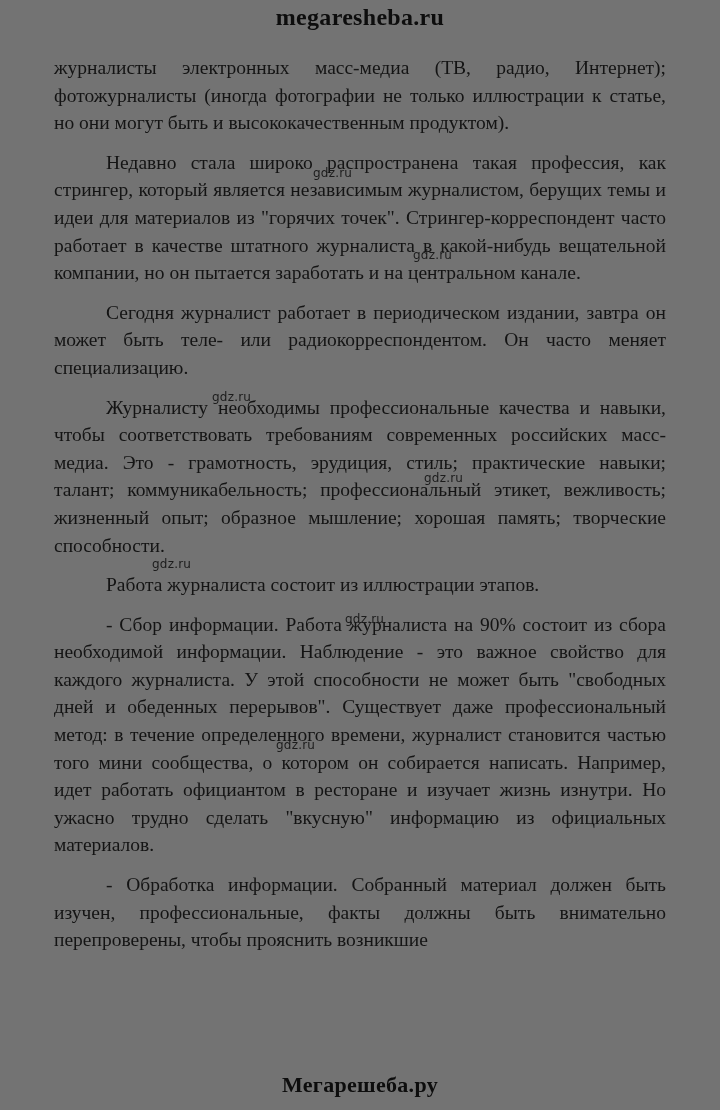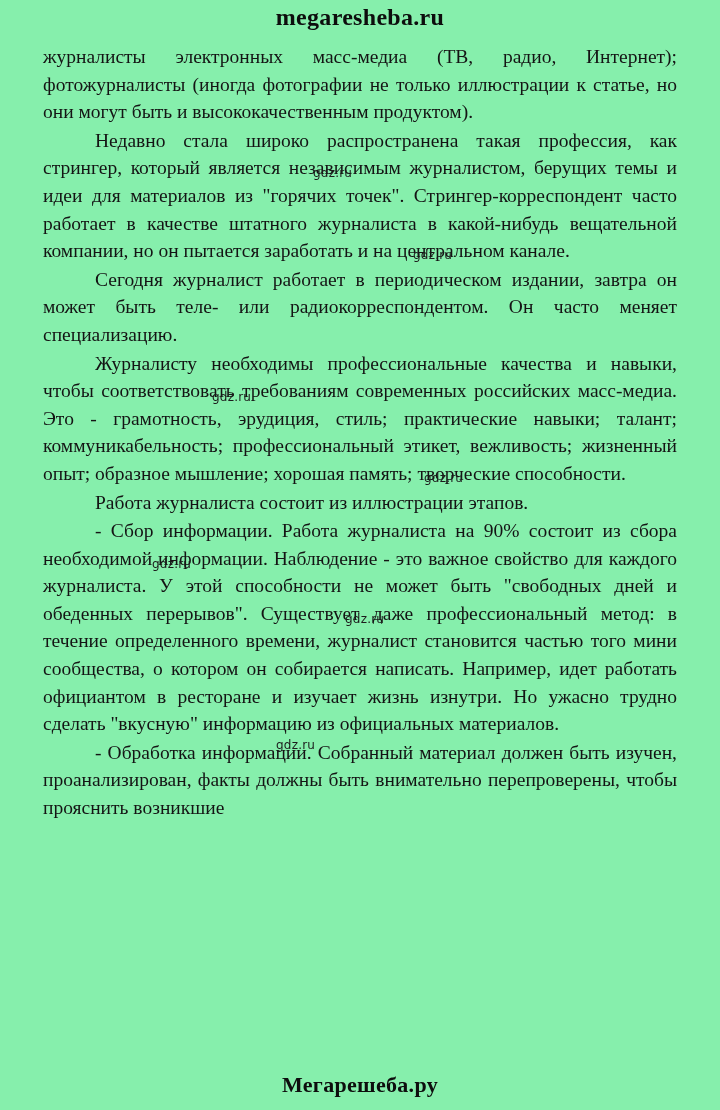--- a/index.html
+++ b/index.html
@@ -10,21 +10,21 @@
     background: #ffffff;
     color: #111111;
     font-family: "Liberation Serif", "DejaVu Serif", serif;
     position: relative;
     overflow: hidden;
   }
   .page {
     position: relative;
     width: 720px;
     height: 1110px;
-    background: #86efac;
+    background: #737373;
   }
   .site-header {
     position: absolute;
     top: 4px;
     left: 0;
     width: 100%;
     text-align: center;
     font-weight: bold;
     font-size: 24px;
     letter-spacing: 0.3px;
@@ -34,21 +34,21 @@
     position: absolute;
     top: 42px;
     left: 42px;
     width: 636px;
     font-size: 19.5px;
     line-height: 27.6px;
     text-align: justify;
     color: #141414;
   }
   .content p {
-    margin: 1px;
+    margin: 12px;
     padding: 0;
   }
   .content p.indent {
     text-indent: 52px;
   }
   .watermark {
     position: absolute;
     font-family: "DejaVu Sans", sans-serif;
     font-weight: normal;
     font-size: 12px;
@@ -76,21 +76,21 @@
 
   <div class="site-header">megaresheba.ru</div>
 
   <div class="content">
     <p>журналисты электронных масс-медиа (ТВ, радио, Интернет); фотожурналисты (иногда фотографии не только иллюстрации к статье, но они могут быть и высококачественным продуктом).</p>
     <p class="indent">Недавно стала широко распространена такая профессия, как стрингер, который является независимым журналистом, берущих темы и идеи для материалов из "горячих точек". Стрингер-корреспондент часто работает в качестве штатного журналиста в какой-нибудь вещательной компании, но он пытается заработать и на центральном канале.</p>
     <p class="indent">Сегодня журналист работает в периодическом издании, завтра он может быть теле- или радиокорреспондентом. Он часто меняет специализацию.</p>
     <p class="indent">Журналисту необходимы профессиональные качества и навыки, чтобы соответствовать требованиям современных российских масс-медиа. Это - грамотность, эрудиция, стиль; практические навыки; талант; коммуникабельность; профессиональный этикет, вежливость; жизненный опыт; образное мышление; хорошая память; творческие способности.</p>
     <p class="indent">Работа журналиста состоит из иллюстрации этапов.</p>
     <p class="indent">- Сбор информации. Работа журналиста на 90% состоит из сбора необходимой информации. Наблюдение - это важное свойство для каждого журналиста. У этой способности не может быть "свободных дней и обеденных перерывов". Существует даже профессиональный метод: в течение определенного времени, журналист становится частью того мини сообщества, о котором он собирается написать. Например, идет работать официантом в ресторане и изучает жизнь изнутри. Но ужасно трудно сделать "вкусную" информацию из официальных материалов.</p>
-    <p class="indent">- Обработка информации. Собранный материал должен быть изучен, проанализирован, факты должны быть внимательно перепроверены, чтобы прояснить возникшие</p>
+    <p class="indent">- Обработка информации. Собранный материал должен быть изучен, профессиональные, факты должны быть внимательно перепроверены, чтобы прояснить возникшие</p>
   </div>
 
   <span class="watermark" style="left:313px; top:166px;">gdz.ru</span>
   <span class="watermark" style="left:413px; top:248px;">gdz.ru</span>
   <span class="watermark" style="left:212px; top:390px;">gdz.ru</span>
   <span class="watermark" style="left:424px; top:471px;">gdz.ru</span>
   <span class="watermark" style="left:152px; top:557px;">gdz.ru</span>
   <span class="watermark" style="left:345px; top:612px;">gdz.ru</span>
   <span class="watermark" style="left:276px; top:738px;">gdz.ru</span>
 

